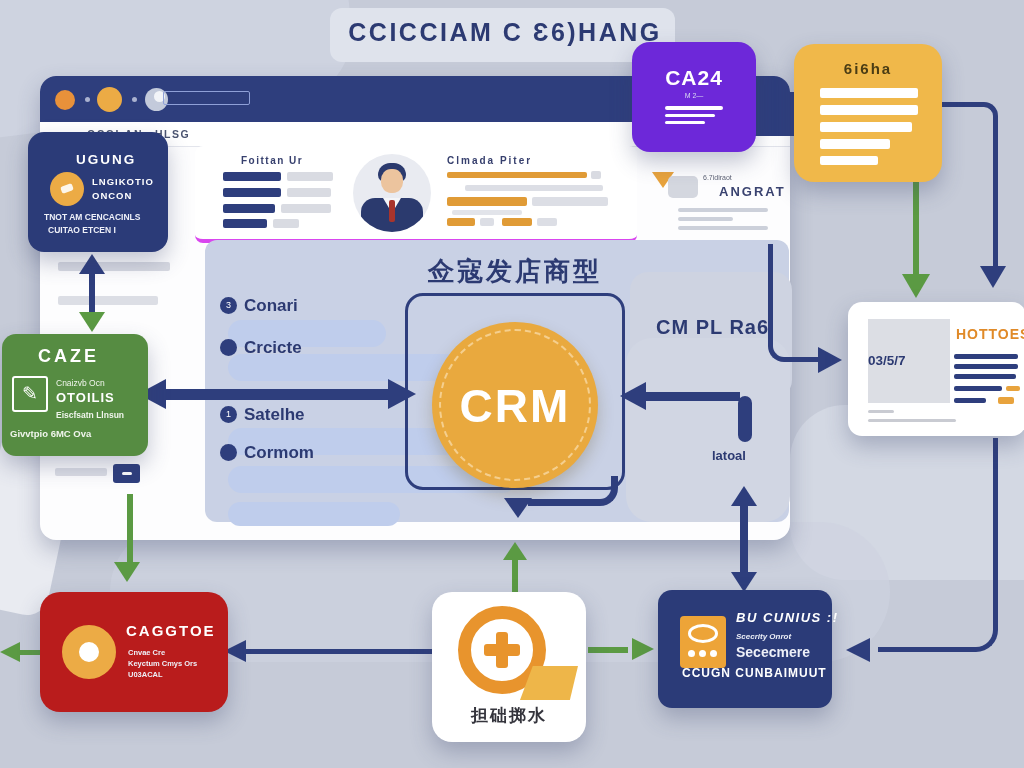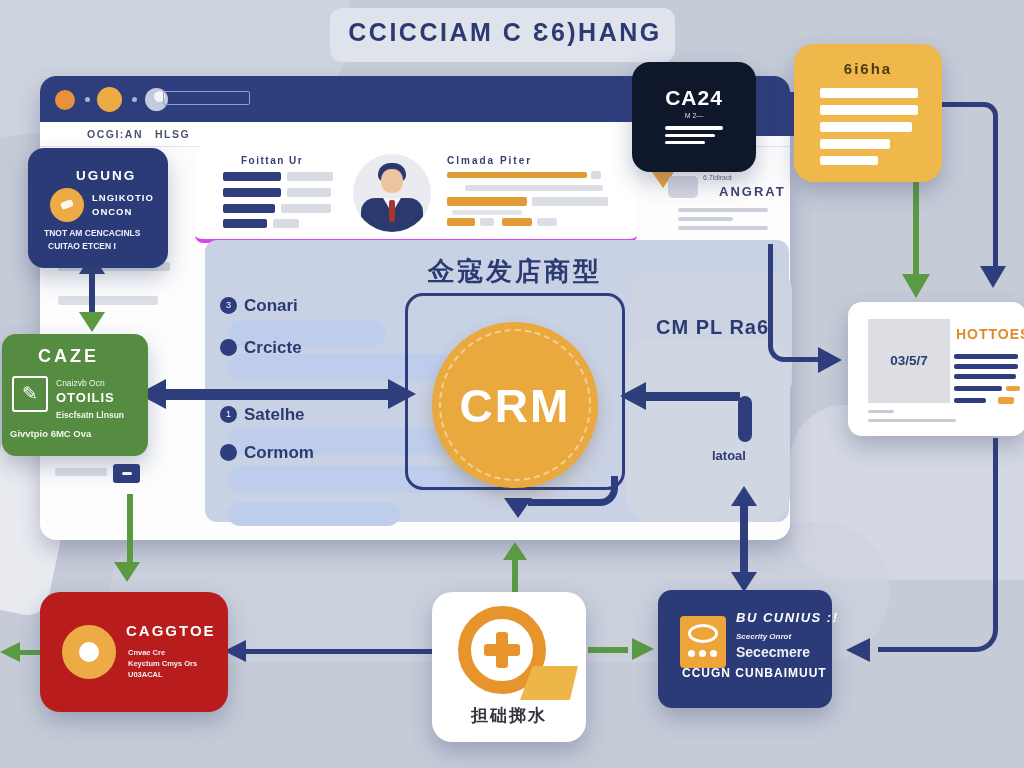--- a/index.html
+++ b/index.html
@@ -171,38 +171,38 @@
   <div class="tri" style="left:902px;top:274px;border-left:14px solid transparent;border-right:14px solid transparent;border-top:24px solid #5b9a43;"></div>
 
   <div class="abs" style="left:768px;top:244px;width:54px;height:118px;border-left:5px solid #2e3e7d;border-bottom:5px solid #2e3e7d;border-radius:0 0 0 16px;"></div>
   <div class="tri" style="left:818px;top:347px;border-top:13px solid transparent;border-bottom:13px solid transparent;border-left:24px solid #2e3e7d;"></div>
 
   <div class="abs" style="left:750px;top:92px;width:48px;height:44px;background:#2e3e7d;"></div>
 
   <div class="ln" style="left:18px;top:650px;width:24px;height:5px;background:#5b9a43;"></div>
   <div class="tri" style="left:0px;top:642px;border-top:10px solid transparent;border-bottom:10px solid transparent;border-right:20px solid #5b9a43;"></div>
 
-  <div class="card" style="left:632px;top:42px;width:124px;height:110px;background:#0f172a;border-radius:18px;margin-top:20px;">
+  <div class="card" style="left:632px;top:42px;width:124px;height:110px;background:#6d28d9;border-radius:18px;">
     <div class="txt" style="left:0;top:24px;width:124px;text-align:center;font-size:21px;font-weight:bold;letter-spacing:1px;color:#ffffff;">CA24</div>
     <div class="txt" style="left:0;top:50px;width:124px;text-align:center;font-size:7px;color:#d8dcf0;">M 2—</div>
     <div class="bar" style="left:33px;top:64px;width:58px;height:4px;background:#ffffff;"></div>
     <div class="bar" style="left:33px;top:72px;width:50px;height:3px;background:#ffffff;"></div>
     <div class="bar" style="left:33px;top:79px;width:40px;height:3px;background:#ffffff;"></div>
   </div>
 
   <div class="card" style="left:794px;top:44px;width:148px;height:138px;background:#f0b84a;border-radius:20px;">
     <div class="txt" style="left:0;top:16px;width:148px;text-align:center;font-size:15px;font-weight:bold;letter-spacing:2px;color:#4a3c14;">6i6ha</div>
     <div class="bar" style="left:26px;top:44px;width:98px;height:10px;background:#ffffff;"></div>
     <div class="bar" style="left:26px;top:61px;width:98px;height:10px;background:#ffffff;"></div>
     <div class="bar" style="left:26px;top:78px;width:92px;height:10px;background:#ffffff;"></div>
     <div class="bar" style="left:26px;top:95px;width:70px;height:10px;background:#ffffff;"></div>
     <div class="bar" style="left:26px;top:112px;width:58px;height:9px;background:#ffffff;"></div>
   </div>
 
-  <div class="card" style="left:28px;top:148px;width:140px;height:120px;background:#2b3b78;border-radius:16px;">
+  <div class="card" style="left:28px;top:132px;width:140px;height:120px;background:#2b3b78;border-radius:16px;">
     <div class="txt" style="left:48px;top:20px;font-size:13.5px;font-weight:bold;letter-spacing:2px;color:#ffffff;">UGUNG</div>
     <div class="abs" style="left:22px;top:40px;width:34px;height:34px;background:#ecab45;border-radius:50%;">
       <div class="bar" style="left:11px;top:13px;width:12px;height:7px;background:#fdf6ea;transform:rotate(-20deg);border-radius:2px;"></div>
     </div>
     <div class="txt" style="left:64px;top:44px;font-size:9.5px;font-weight:bold;letter-spacing:1px;color:#ffffff;">LNGIKOTIO</div>
     <div class="txt" style="left:64px;top:58px;font-size:9.5px;font-weight:bold;letter-spacing:1px;color:#ffffff;">ONCON</div>
     <div class="txt" style="left:16px;top:80px;font-size:8.5px;font-weight:bold;color:#eef0f8;">TNOT AM CENCACINLS</div>
     <div class="txt" style="left:20px;top:93px;font-size:8.5px;font-weight:bold;color:#eef0f8;">CUITAO ETCEN I</div>
   </div>
 
@@ -210,21 +210,21 @@
     <div class="txt" style="left:36px;top:12px;font-size:18px;font-weight:bold;letter-spacing:3px;color:#ffffff;">CAZE</div>
     <div class="abs" style="left:10px;top:42px;width:36px;height:36px;border:2.5px solid #ffffff;border-radius:3px;color:#ffffff;font-size:19px;text-align:center;line-height:32px;">✎</div>
     <div class="txt" style="left:54px;top:44px;font-size:8.5px;font-weight:normal;color:#f0f5ec;">Cnaizvb Ocn</div>
     <div class="txt" style="left:54px;top:56px;font-size:13px;font-weight:bold;letter-spacing:1px;color:#ffffff;">OTOILIS</div>
     <div class="txt" style="left:54px;top:76px;font-size:8.5px;font-weight:bold;color:#f0f5ec;">Eiscfsatn Llnsun</div>
     <div class="txt" style="left:8px;top:94px;font-size:9.5px;font-weight:bold;color:#f0f5ec;">Givvtpio 6MC Ova</div>
   </div>
 
   <div class="card" style="left:848px;top:302px;width:178px;height:134px;background:#ffffff;border-radius:14px;">
     <div class="abs" style="left:20px;top:17px;width:82px;height:84px;background:#dcdee4;">
-      <div class="txt navy" style="left:0;top:34px;width:82px;text-align:center;font-size:13.5px;font-weight:bold;">03/5/7</div>
+      <div class="txt navy" style="left:0;top:34px;width:82px;text-align:left;font-size:13.5px;font-weight:bold;">03/5/7</div>
     </div>
     <div class="txt" style="left:108px;top:24px;font-size:14px;font-weight:bold;letter-spacing:1px;color:#e08a28;">HOTTOES</div>
     <div class="bar" style="left:106px;top:52px;width:64px;height:5px;background:#2e3e7d;"></div>
     <div class="bar" style="left:106px;top:62px;width:64px;height:5px;background:#2e3e7d;"></div>
     <div class="bar" style="left:106px;top:72px;width:62px;height:5px;background:#2e3e7d;"></div>
     <div class="bar" style="left:106px;top:84px;width:48px;height:5px;background:#2e3e7d;"></div>
     <div class="bar" style="left:158px;top:84px;width:14px;height:5px;background:#e8a33d;"></div>
     <div class="bar" style="left:106px;top:96px;width:32px;height:5px;background:#2e3e7d;"></div>
     <div class="bar" style="left:150px;top:95px;width:16px;height:7px;background:#e8a33d;"></div>
     <div class="bar" style="left:20px;top:108px;width:26px;height:3px;background:#c9cbd2;"></div>

